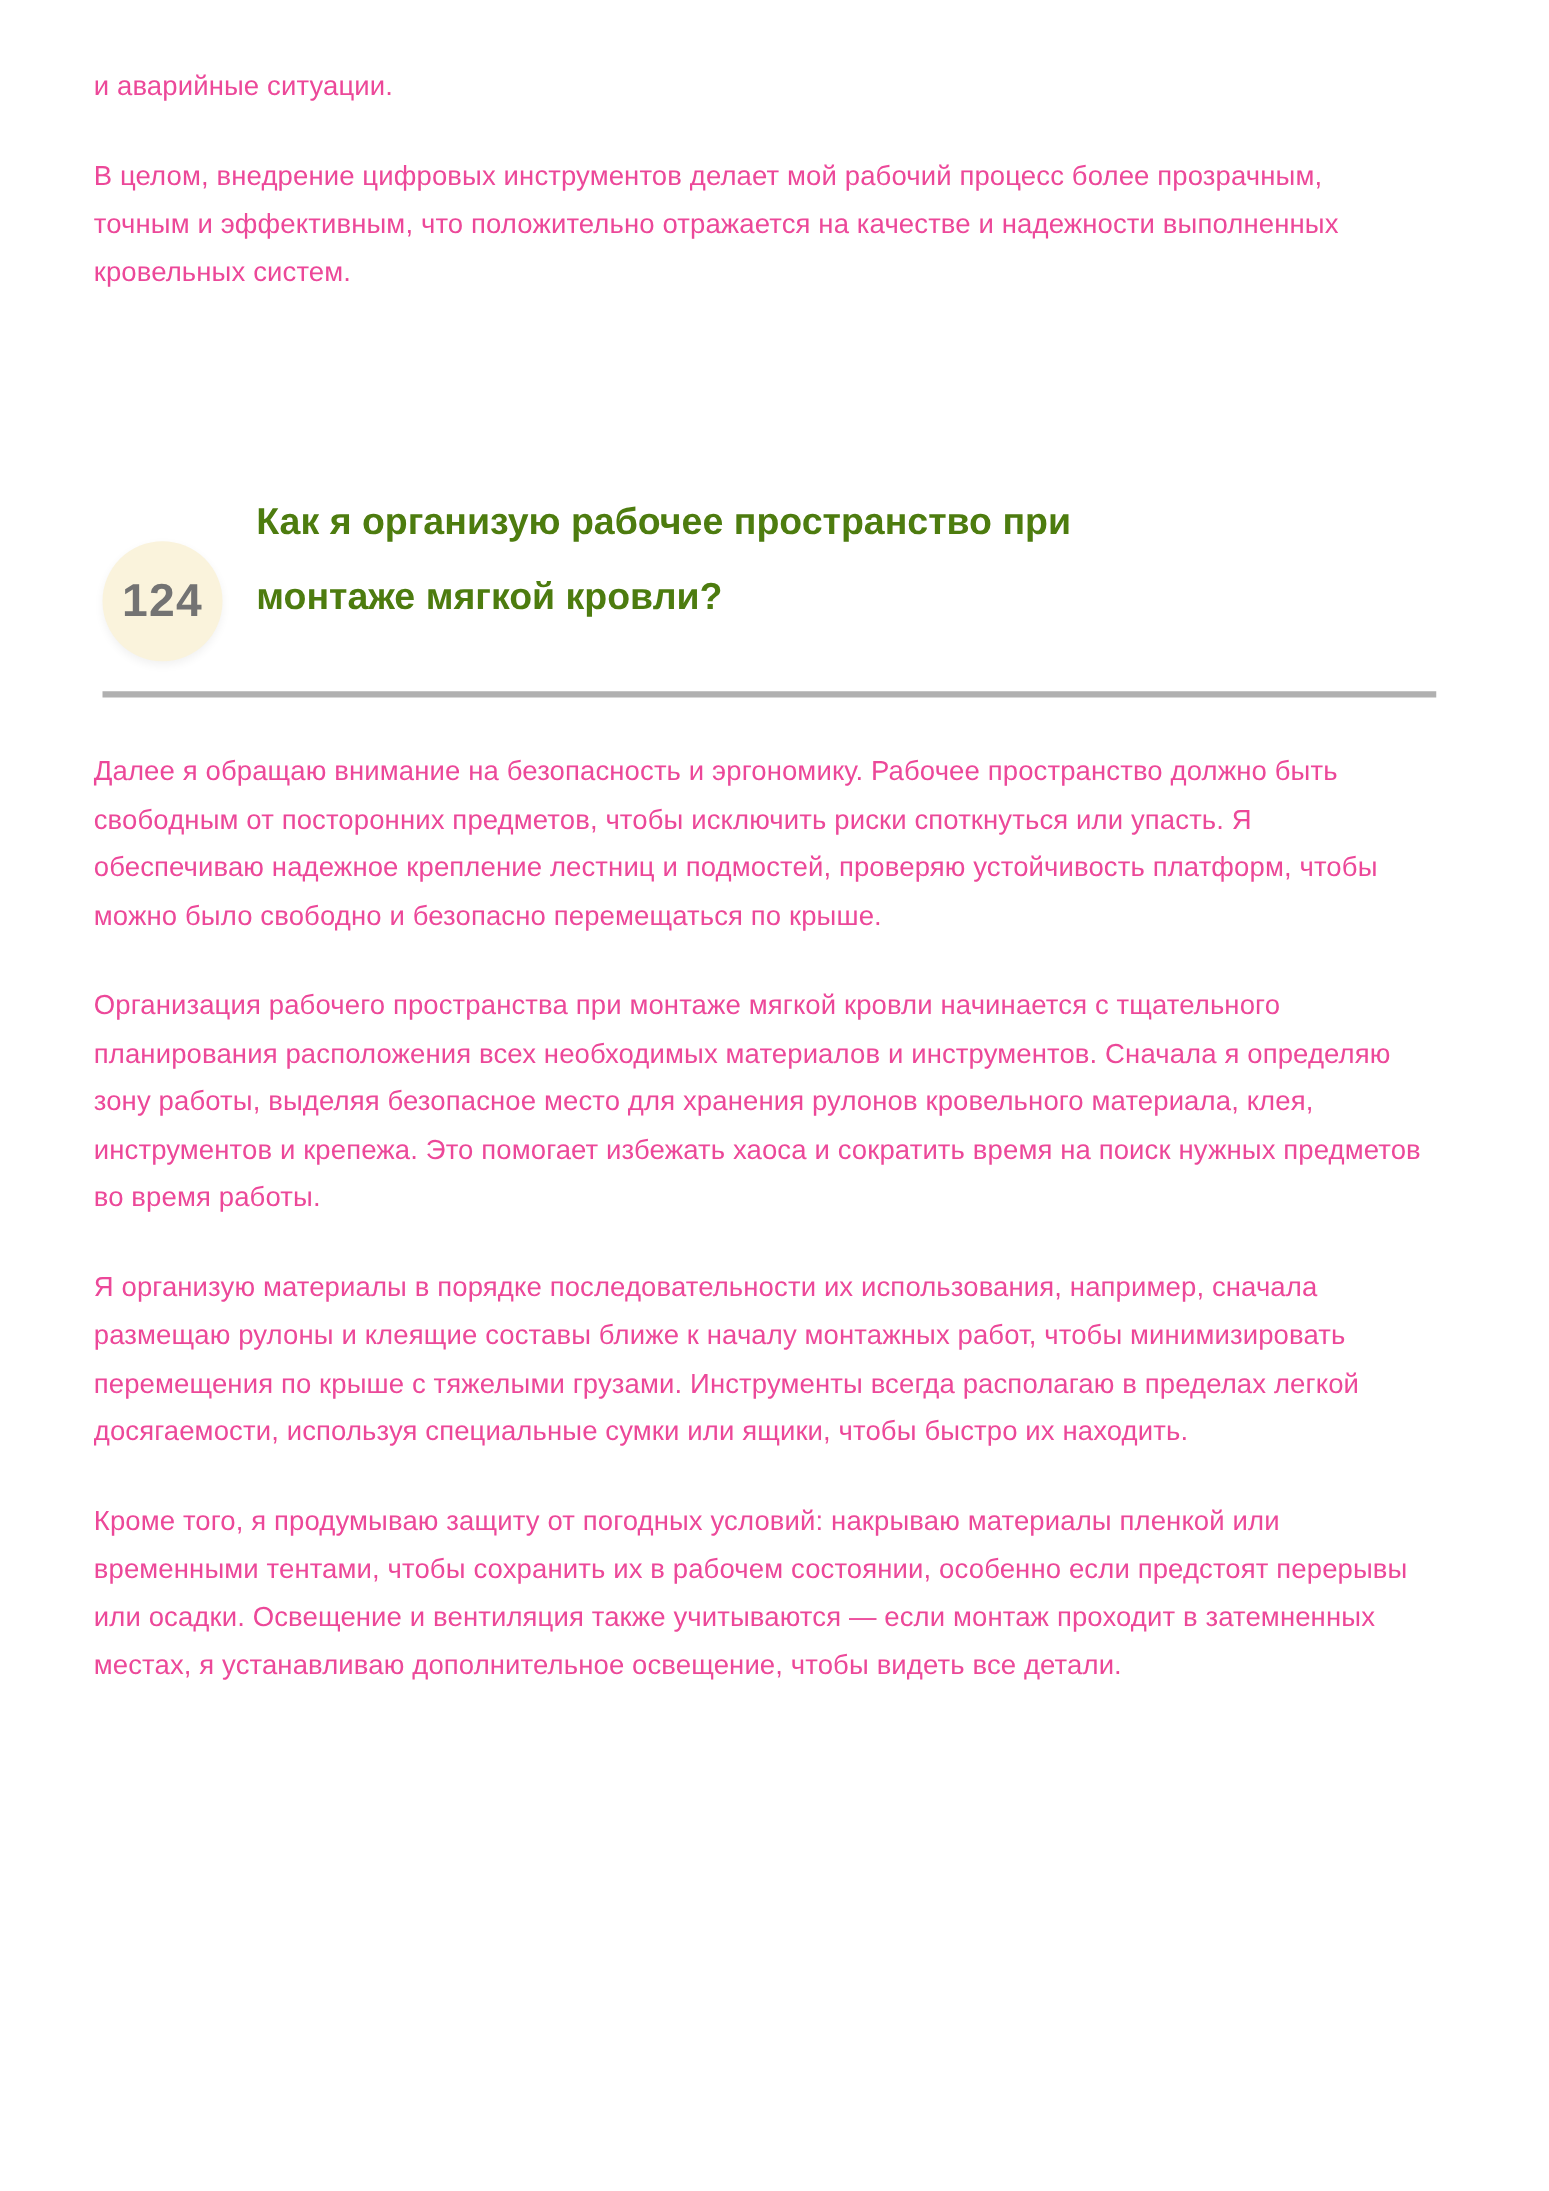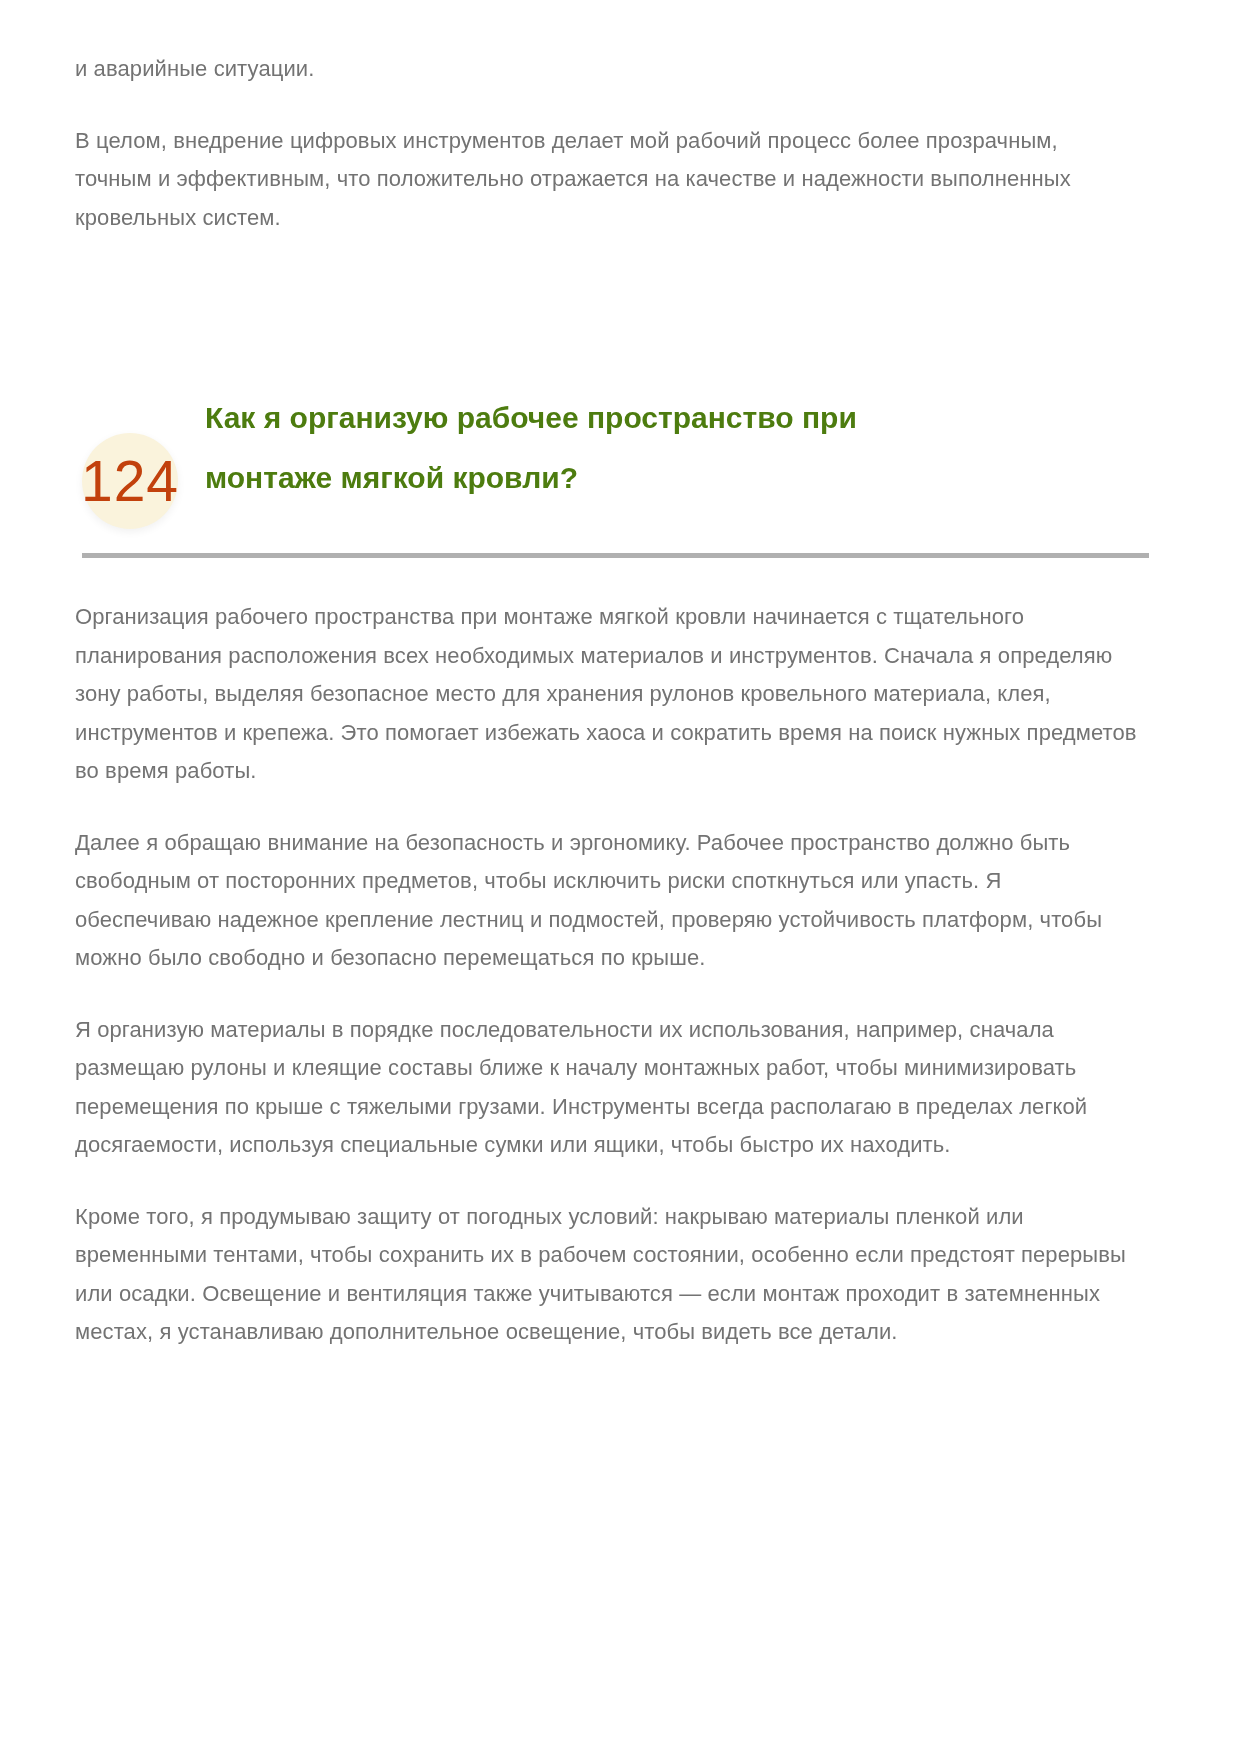--- a/index.html
+++ b/index.html
@@ -14,21 +14,21 @@
   }
   .page {
     width: 1239px;
     height: 1753px;
     padding: 50px 100px 0 75px;
     background: #ffffff;
   }
   .body-text, .answer p, .intro p {
     font-size: 22px;
     line-height: 38.5px;
-    color: #737373;
+    color: #ec4899;
     letter-spacing: 0.1px;
   }
   .intro p { margin-bottom: 33px; }
   .section { margin-top: 144px; }
   .section-header {
     display: flex;
     align-items: flex-start;
     margin-left: 7px;
   }
   .number-badge {
@@ -37,23 +37,23 @@
     height: 96px;
     border-radius: 50%;
     background: #faf3dc;
     display: flex;
     align-items: center;
     justify-content: center;
     margin-top: 52px;
     box-shadow: 0 3px 8px rgba(0,0,0,0.06);
   }
   .number-badge span {
-    font-size: 57px;
-    font-weight: normal;
-    color: #c2410c;
+    font-size: 37px;
+    font-weight: bold;
+    color: #737373;
     letter-spacing: 1px;
   }
   .section-title {
     margin-left: 27px;
     max-width: 780px;
     font-size: 30px;
     font-weight: bold;
     line-height: 60px;
     color: #4d7c0f;
     padding-top: 7px;
@@ -83,23 +83,23 @@
       <div class="number-badge">
         <span>124</span>
       </div>
       <h2 class="section-title">Как я организую рабочее пространство при монтаже мягкой кровли?</h2>
     </div>
 
     <hr class="divider">
 
     <div class="answer">
 
+        <p>Далее я обращаю внимание на безопасность и эргономику. Рабочее пространство должно быть свободным от посторонних предметов, чтобы исключить риски споткнуться или упасть. Я обеспечиваю надежное крепление лестниц и подмостей, проверяю устойчивость платформ, чтобы можно было свободно и безопасно перемещаться по крыше.</p>
+
         <p>Организация рабочего пространства при монтаже мягкой кровли начинается с тщательного планирования расположения всех необходимых материалов и инструментов. Сначала я определяю зону работы, выделяя безопасное место для хранения рулонов кровельного материала, клея, инструментов и крепежа. Это помогает избежать хаоса и сократить время на поиск нужных предметов во время работы.</p>
-
-        <p>Далее я обращаю внимание на безопасность и эргономику. Рабочее пространство должно быть свободным от посторонних предметов, чтобы исключить риски споткнуться или упасть. Я обеспечиваю надежное крепление лестниц и подмостей, проверяю устойчивость платформ, чтобы можно было свободно и безопасно перемещаться по крыше.</p>
 
         <p>Я организую материалы в порядке последовательности их использования, например, сначала размещаю рулоны и клеящие составы ближе к началу монтажных работ, чтобы минимизировать перемещения по крыше с тяжелыми грузами. Инструменты всегда располагаю в пределах легкой досягаемости, используя специальные сумки или ящики, чтобы быстро их находить.</p>
 
         <p>Кроме того, я продумываю защиту от погодных условий: накрываю материалы пленкой или временными тентами, чтобы сохранить их в рабочем состоянии, особенно если предстоят перерывы или осадки. Освещение и вентиляция также учитываются — если монтаж проходит в затемненных местах, я устанавливаю дополнительное освещение, чтобы видеть все детали.</p>
 
       </div>
   </div>
 
 </div>
 

